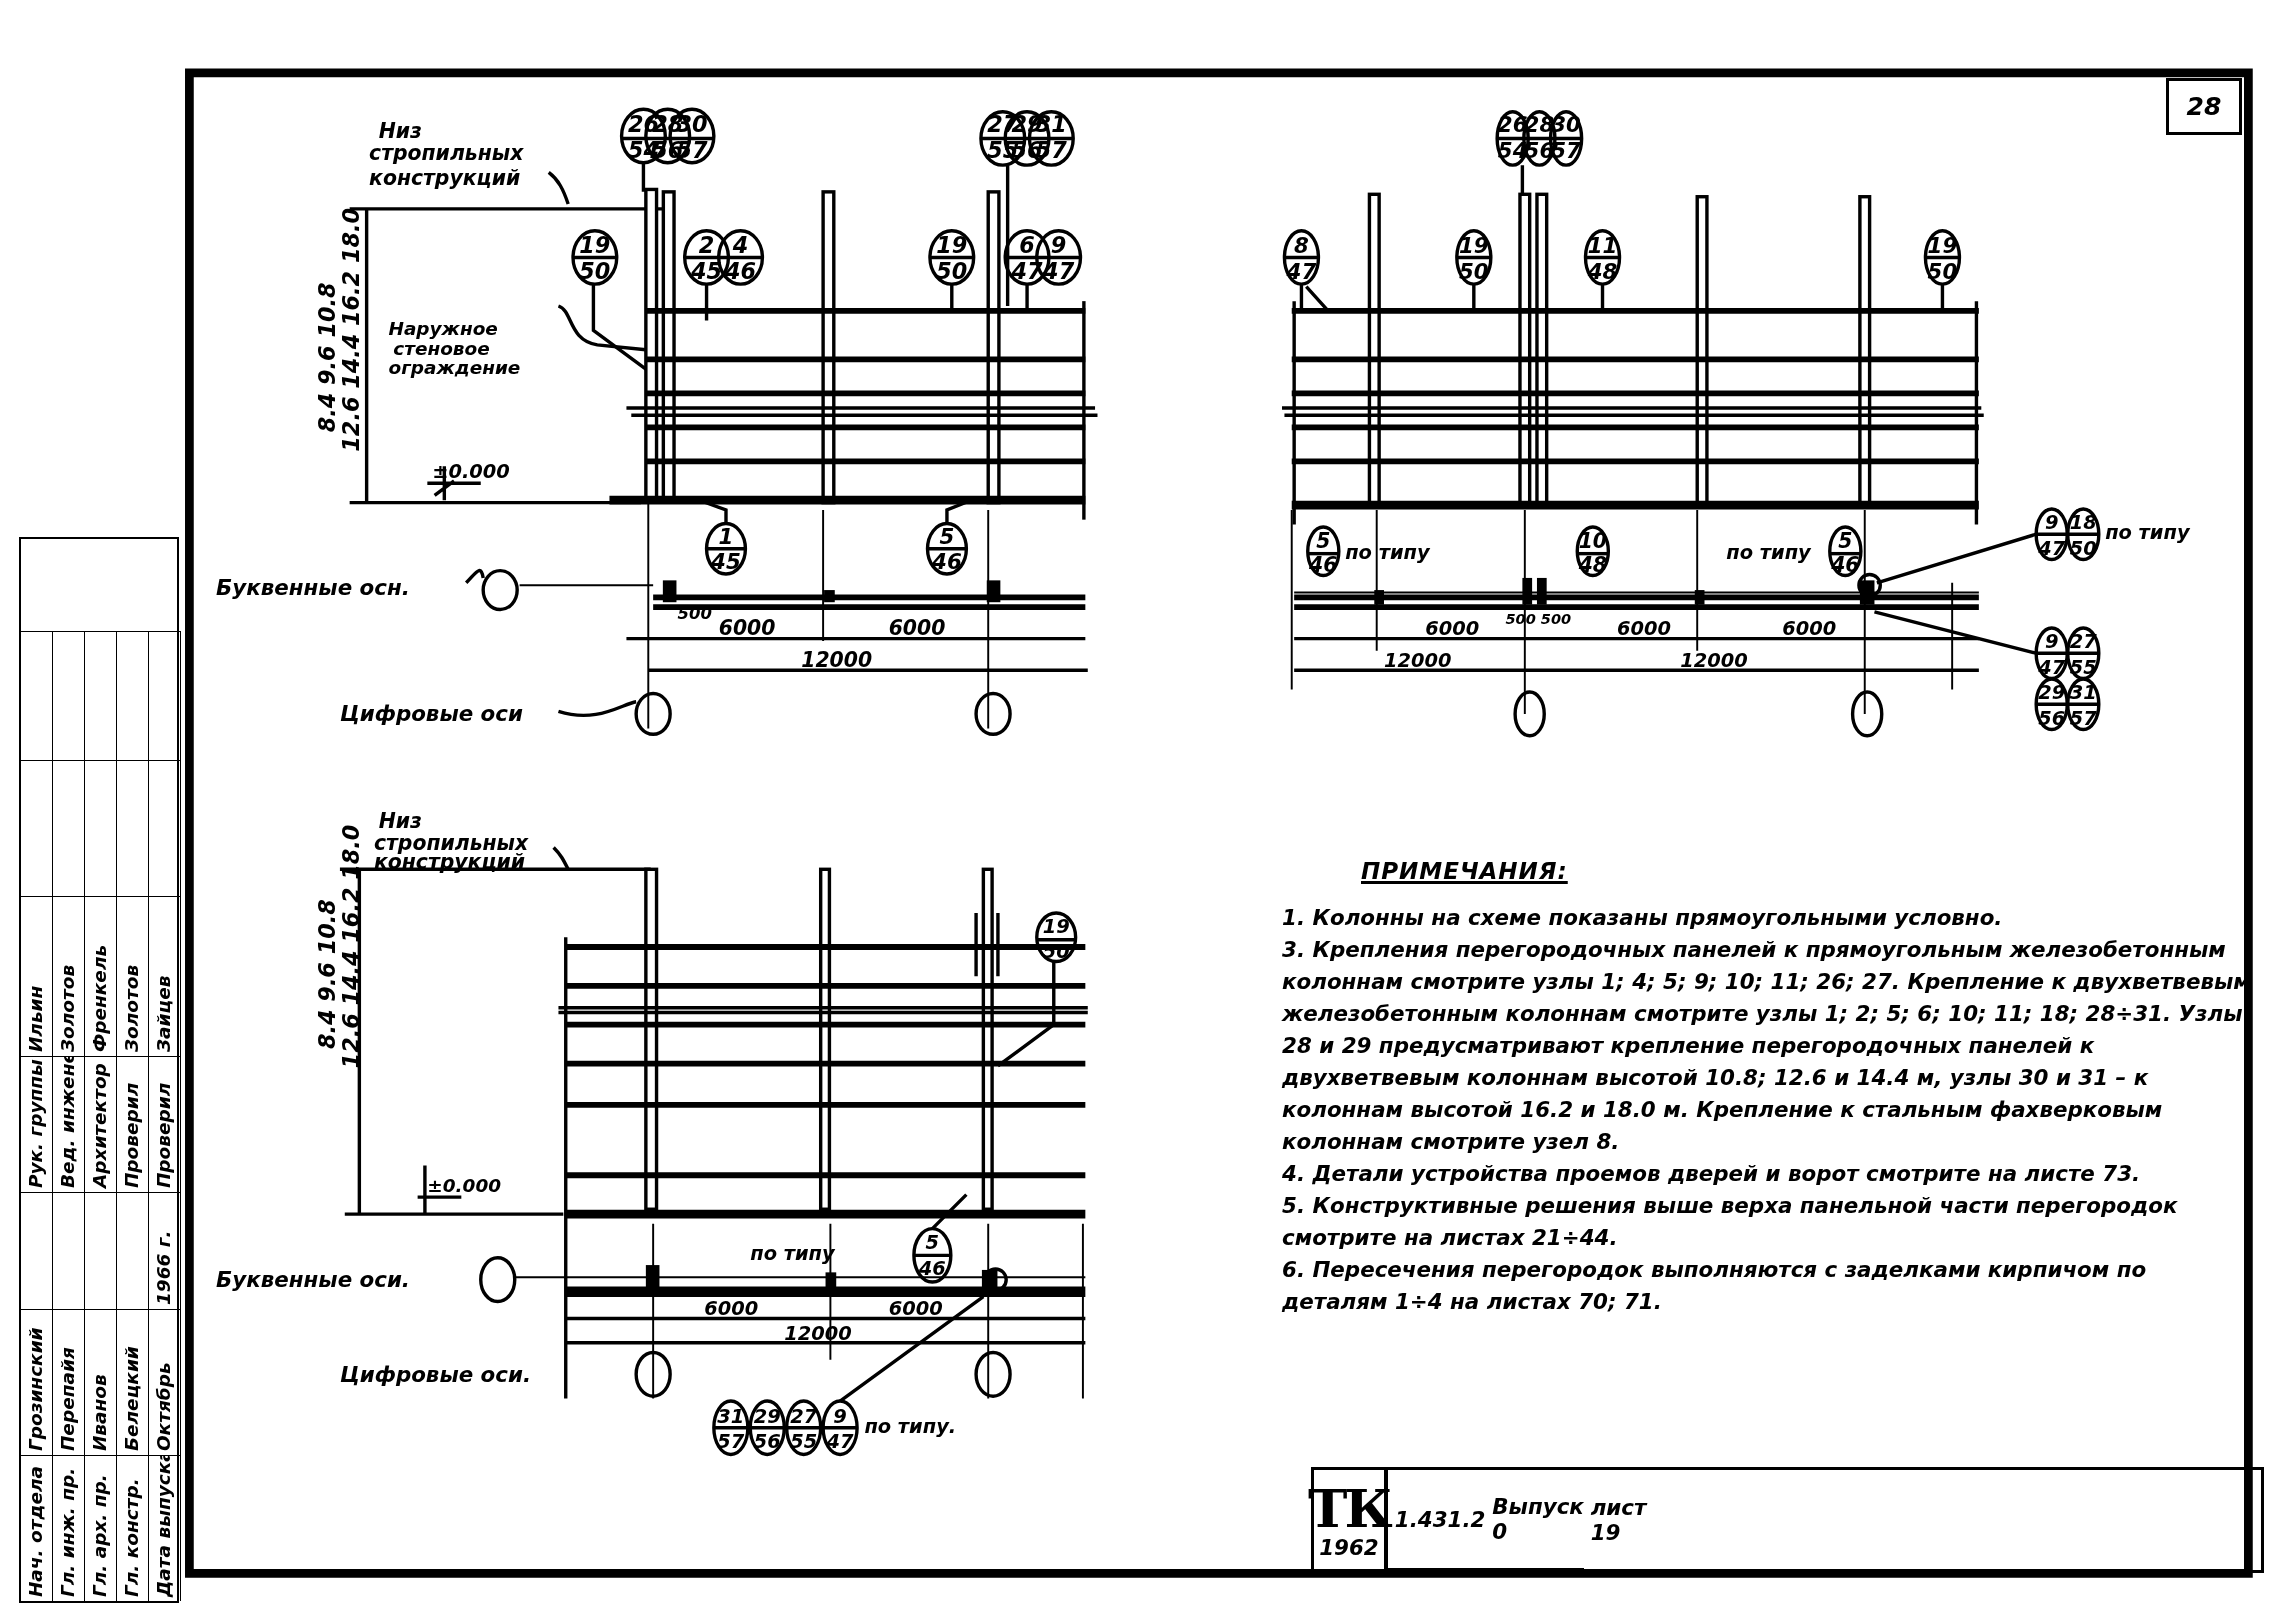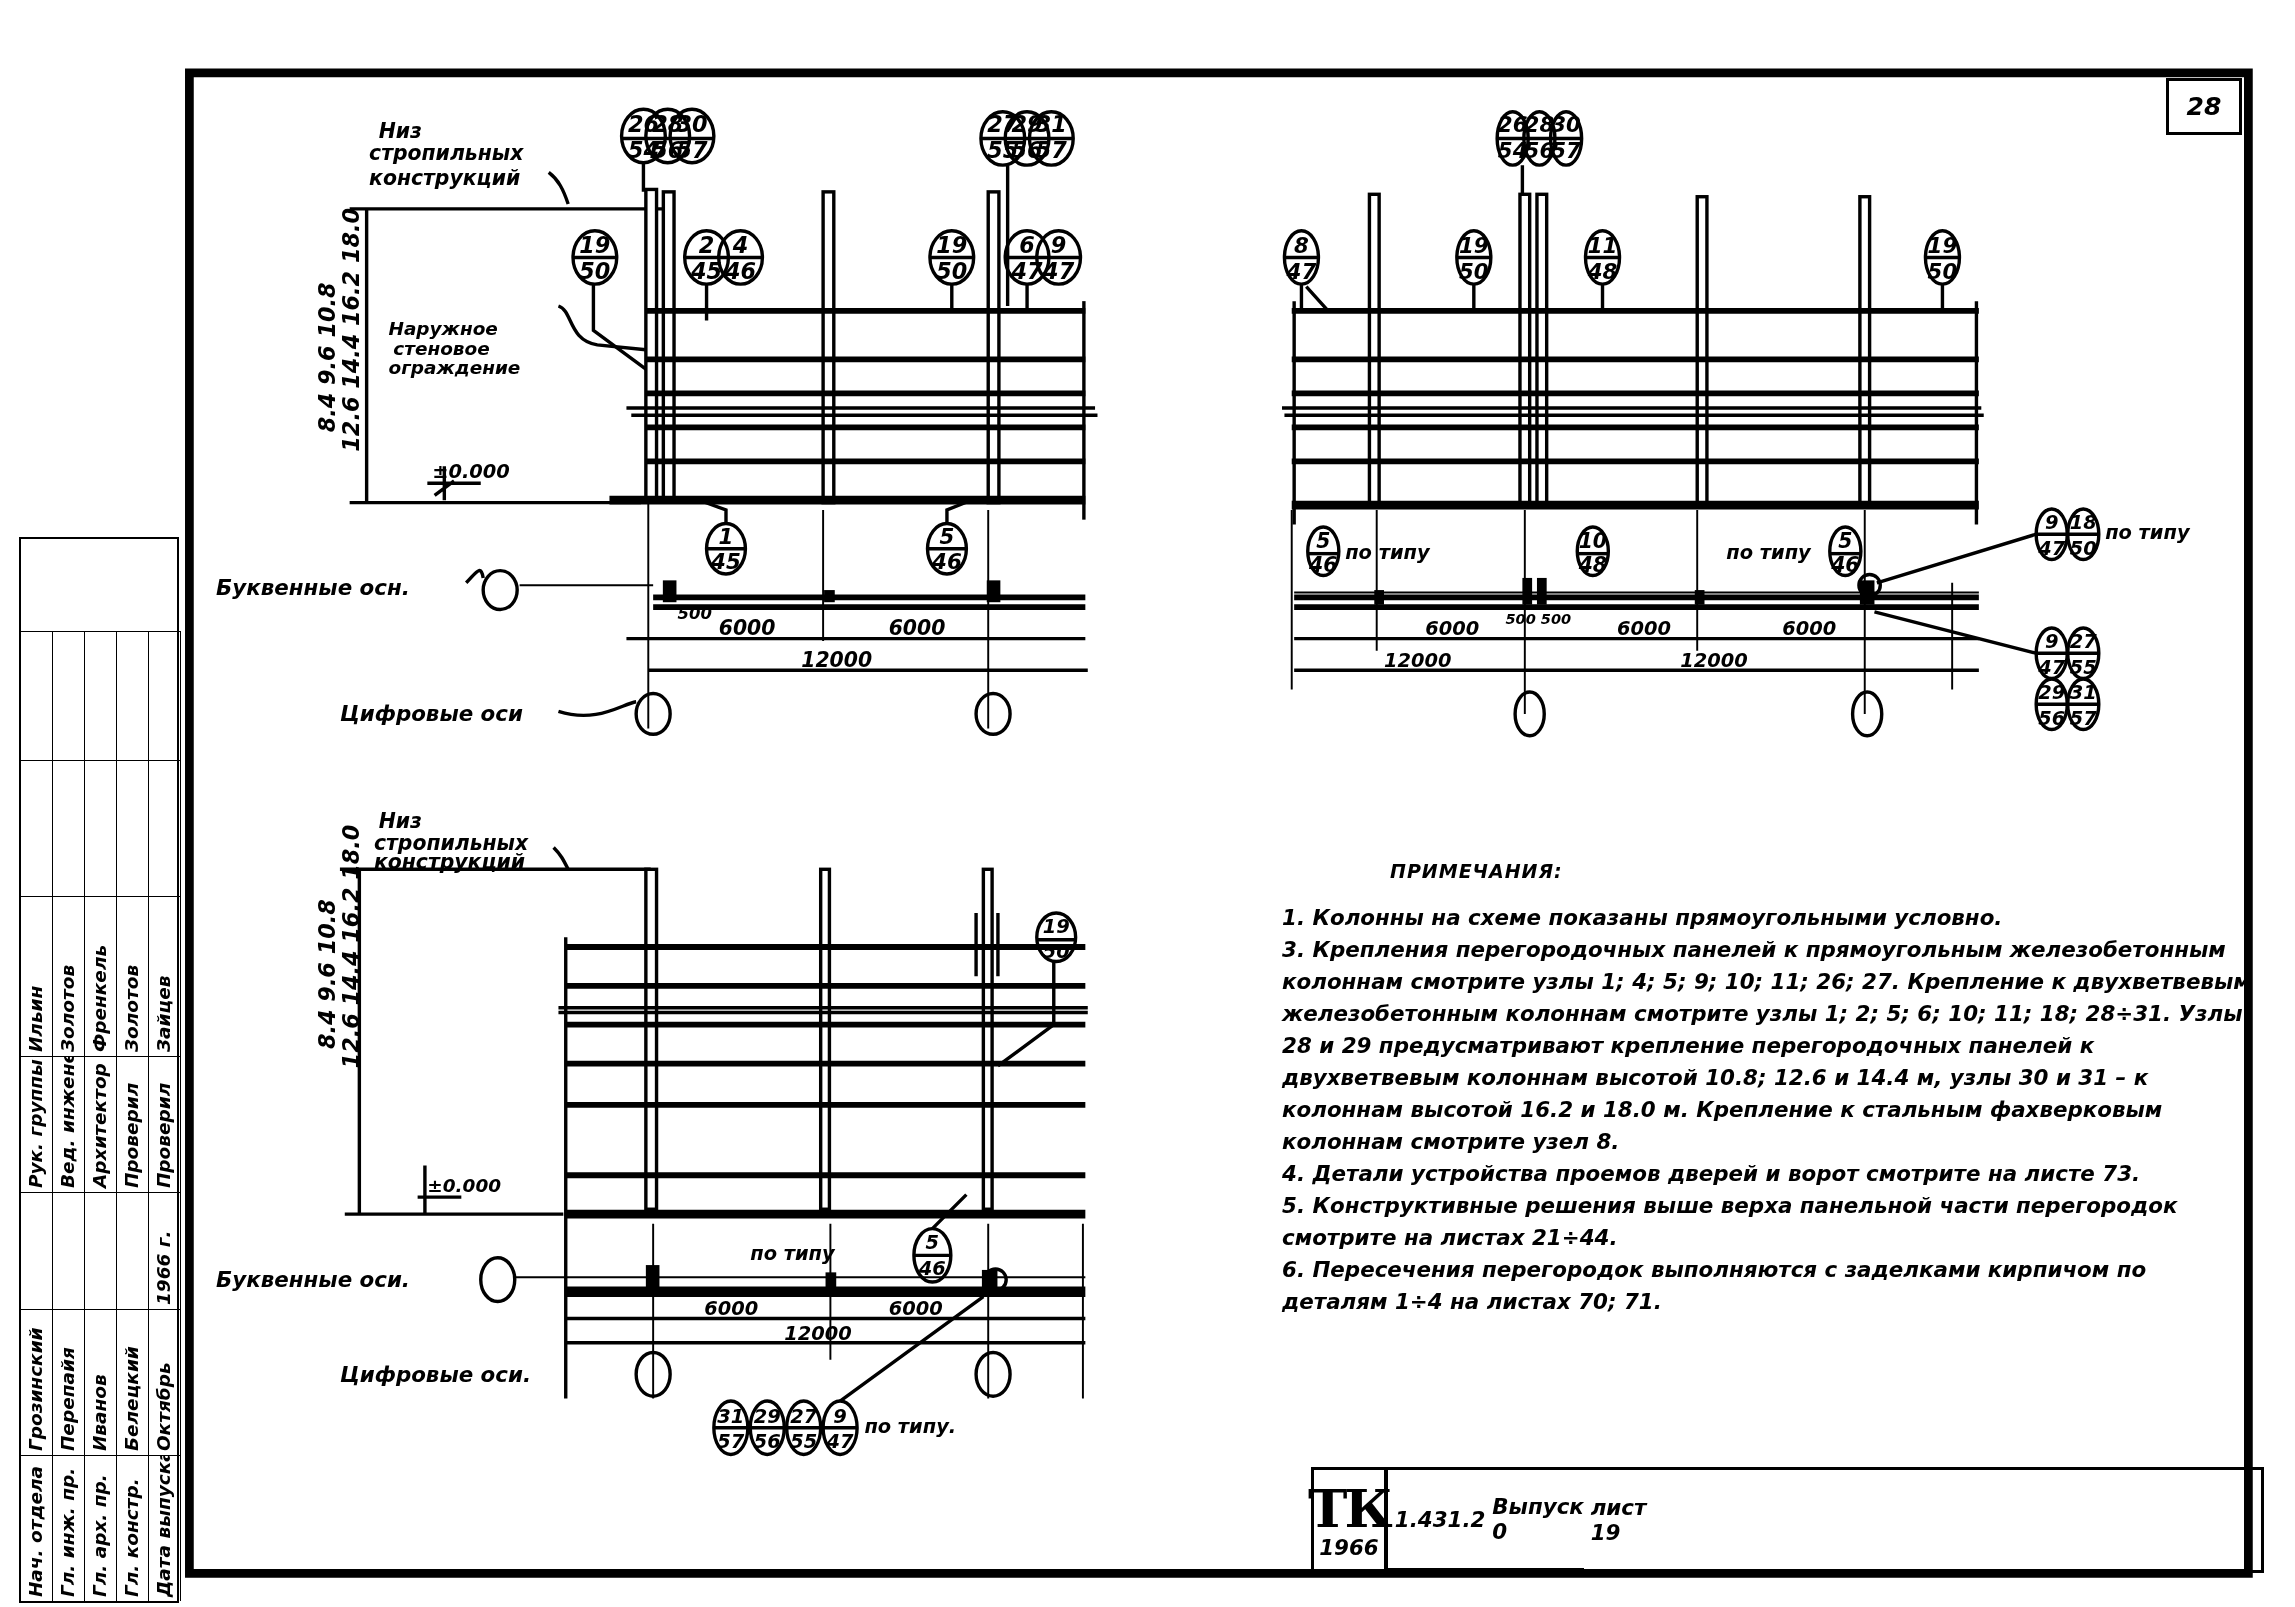--- a/index.html
+++ b/index.html
@@ -7,21 +7,21 @@
   svg{position:absolute;left:0;top:0;}
   .hand{font-family:"DejaVu Sans",sans-serif;font-style:italic;font-weight:bold;fill:#000;}
   .ln{stroke:#000;fill:none;}
   .th{stroke-width:4;}
   .md{stroke-width:7;}
   .tk{stroke-width:12;}
   .bk{stroke-width:18;}
   .col{fill:#fff;stroke:#000;stroke-width:7;}
   .blk{fill:#000;}
   .notes{position:absolute;left:1282px;top:855px;width:971px;font-family:"DejaVu Sans",sans-serif;font-style:italic;font-weight:bold;font-size:21.4px;line-height:32px;}
-  .notes .title{display:block;margin-left:108px;font-size:19px;text-decoration-thickness:2.9px;margin-bottom:14.6px;letter-spacing:1px;}
+  .notes .title{display:block;margin-left:79px;font-size:23px;text-decoration:underline;text-decoration-thickness:2.9px;margin-bottom:14.6px;letter-spacing:1px;}
   .notes .item{display:block;}
   .stamp{position:absolute;left:1311px;top:1467px;width:947px;height:100px;border:3.9px solid #000;display:flex;font-style:italic;font-weight:bold;}
   .stamp .tk-cell{width:70px;border-right:2.9px solid #000;display:flex;flex-direction:column;align-items:center;justify-content:space-between;padding:12px 0;}
   .stamp .tk-logo{font-family:"DejaVu Serif",serif;font-style:normal;font-weight:bold;font-size:53px;line-height:53px;letter-spacing:-2.9px;}
   .stamp .tk-year{font-size:21.4px;}
   .stamp .title-cell{flex:1;padding:9.7px 4.9px 0 12px;font-size:21.4px;line-height:29px;}
   .stamp .right-cell{width:114px;border-left:2.9px solid #000;display:flex;flex-direction:row;}
   .stamp .right-cell div{flex:1;border-bottom:2.4px solid #000;display:flex;align-items:center;padding-left:6.8px;font-size:21.4px;}
   .stamp .right-cell div:last-child{border-bottom:none;}
   .sheetno{position:absolute;left:2166px;top:78px;width:70px;height:51px;border:3.9px solid #000;display:flex;align-items:center;justify-content:center;font-style:italic;font-weight:bold;font-size:25px;}
@@ -336,21 +336,21 @@
   <span class="item">1. Колонны на схеме показаны прямоугольными условно.</span>
   <span class="item">3. Крепления перегородочных панелей к прямоугольным железобетонным колоннам смотрите узлы 1; 4; 5; 9; 10; 11; 26; 27. Крепление к двухветвевым железобетонным колоннам смотрите узлы 1; 2; 5; 6; 10; 11; 18; 28÷31. Узлы 28 и 29 предусматривают крепление перегородочных панелей к двухветвевым колоннам высотой 10.8; 12.6 и 14.4 м, узлы 30 и 31 – к колоннам высотой 16.2 и 18.0 м. Крепление к стальным фахверковым колоннам смотрите узел 8.</span>
   <span class="item">4. Детали устройства проемов дверей и ворот смотрите на листе 73.</span>
   <span class="item">5. Конструктивные решения выше верха панельной части перегородок смотрите на листах 21÷44.</span>
   <span class="item">6. Пересечения перегородок выполняются с заделками кирпичом по деталям 1÷4 на листах 70; 71.</span>
 </div>
 
 <div class="stamp">
   <div class="tk-cell">
     <span class="tk-logo">ТК</span>
-    <span class="tk-year">1966</span>
+    <span class="tk-year">1962</span>
   </div>
   <div class="right-cell">
     <div>1.431.2</div>
     <div>Выпуск 0</div>
     <div>лист 19</div>
   </div>
 </div>
 
 <div class="sigs">
   <div class="sigs-inner">

